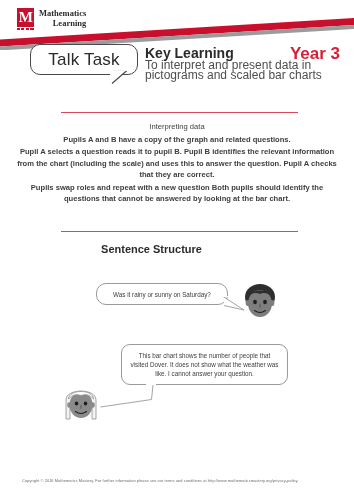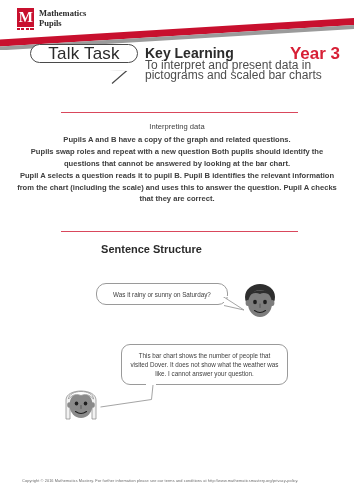--- a/index.html
+++ b/index.html
@@ -57,38 +57,39 @@
         #c8102e 13.5px 17px);
   }
   .logo-words {
     margin-left: 5px;
     font-family: "Liberation Serif", serif;
     font-weight: bold;
     font-size: 8.5px;
     line-height: 9.5px;
     color: #2b2b2b;
     padding-top: 1px;
+    text-align: right;
   }
 
   .stripes {
     position: absolute;
     left: -10px;
     top: 0px;
     width: 380px;
     height: 50px;
     overflow: hidden;
     pointer-events: none;
   }
 
   .talk-bubble {
     position: absolute;
     left: 30px;
     top: 44px;
     width: 108px;
-    height: 19px;
+    height: 31px;
     border: 1.2px solid #4a4a4a;
     border-radius: 10px;
     background: #ffffff;
     box-sizing: border-box;
     display: flex;
     align-items: center;
     justify-content: center;
     font-size: 17px;
     color: #2b2b2b;
     letter-spacing: 0.2px;
@@ -260,43 +261,43 @@
 
   <svg class="stripes" viewBox="0 0 380 50" preserveAspectRatio="none">
     <polygon points="0,40 380,17 380,24 0,47" fill="#c8102e"></polygon>
     <polygon points="0,47 380,24 380,28 0,51" fill="#9b9b9b"></polygon>
   </svg>
 
   <div class="logo">
     <div class="logo-mark">M</div>
     <div class="logo-words">
       <div>Mathematics</div>
-      <div>Pupils</div>
+      <div>Learning</div>
     </div>
   </div>
 
   <div class="talk-bubble">Talk Task</div>
   <svg class="talk-tail" viewBox="0 0 22 16">
     <path d="M1,0 L20,1 L4,15 Z" fill="#ffffff" stroke="none"></path>
     <path d="M1.5,0.5 L19.5,1 L4,14.5" fill="none" stroke="#4a4a4a" stroke-width="1.2" stroke-linejoin="round"></path>
     <line x1="0" y1="0" x2="20" y2="0.8" stroke="#ffffff" stroke-width="2.4"></line>
   </svg>
 
   <div class="key-learning">Key Learning</div>
   <div class="year-label">Year 3</div>
   <div class="key-learning-desc">To interpret and present data in pictograms and scaled bar charts</div>
 </div>
 
 <div class="divider d1"></div>
 
 <div class="body-block">
   <p>Interpreting data</p>
   <p>Pupils A and B have a copy of the graph and related questions.</p>
+  <p>Pupil A selects a question reads it to pupil B. Pupil B identifies the relevant information from the chart (including the scale) and uses this to answer the question. Pupil A checks that they are correct.</p>
   <p>Pupils swap roles and repeat with a new question Both pupils should identify the questions that cannot be answered by looking at the bar chart.</p>
-  <p>Pupil A selects a question reads it to pupil B. Pupil B identifies the relevant information from the chart (including the scale) and uses this to answer the question. Pupil A checks that they are correct.</p>
 </div>
 
 <div class="divider d2"></div>
 
 <div class="section-title">Sentence Structure</div>
 
 <div class="bubble1">Was it rainy or sunny on Saturday?</div>
 <svg class="bubble1-tail" viewBox="0 0 24 16">
   <path d="M0,0 L22,14 L3,10 Z" fill="#ffffff"></path>
   <path d="M1,0.5 L22,14 L2,9.5" fill="none" stroke="#9a9a9a" stroke-width="0.9" stroke-linejoin="round"></path>

